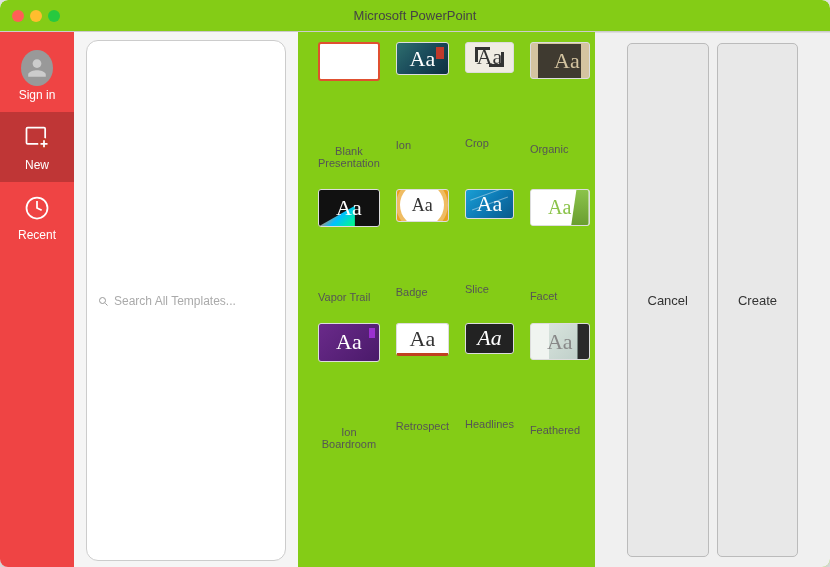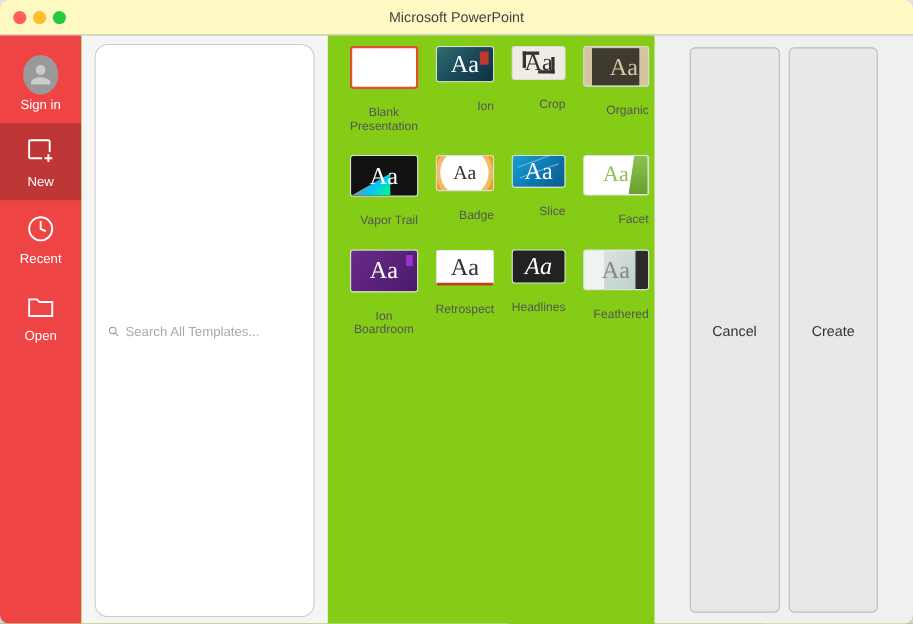--- a/index.html
+++ b/index.html
@@ -10,21 +10,21 @@
       height: 567px;
       overflow: hidden;
       display: flex;
       flex-direction: column;
       border-radius: 8px;
       box-shadow: 0 4px 20px rgba(0,0,0,0.3);
     }
 
     
     .title-bar {
-      background: #fef9c3;
+      background: #84cc16;
       height: 32px;
       display: flex;
       align-items: center;
       padding: 0 12px;
       border-bottom: 1px solid #ccc;
       border-radius: 8px 8px 0 0;
       position: relative;
     }
     .traffic-lights {
       display: flex;
@@ -143,22 +143,23 @@
       overflow-y: auto;
       padding: 10px 20px;
       display: grid;
       grid-template-columns: repeat(4, 1fr);
       gap: 20px 16px;
       align-content: start;
     }
     .template-item {
       display: flex;
       flex-direction: column;
-      align-items: flex-end;
+      align-items: flex-start;
       cursor: pointer;
+      gap: 48px;
     }
     .template-thumb {
       width: 100%;
       aspect-ratio: 16/10;
       border-radius: 3px;
       overflow: hidden;
       border: 1px solid #ddd;
       position: relative;
     }
     .template-item:first-child .template-thumb {
@@ -452,28 +453,20 @@
     <div class="sidebar-item">
       <div class="sidebar-icon">
         <svg width="28" height="28" viewBox="0 0 24 24" fill="none" stroke="white" stroke-width="1.5">
           <circle cx="12" cy="12" r="9"></circle>
           <polyline points="12,6 12,12 16,14"></polyline>
         </svg>
       </div>
       <span>Recent</span>
     </div>
 
-    <div class="sidebar-item">
-      <div class="sidebar-icon">
-        <svg width="28" height="28" viewBox="0 0 24 24" fill="none" stroke="white" stroke-width="1.5">
-          <path d="M3 7h6l2 2h10v11H3V7z"></path>
-        </svg>
-      </div>
-      <span>Open</span>
-    </div>
 
   </div>
 
   <div class="content">
 
     <div class="search-bar">
       <div class="search-input-wrapper">
         <svg viewBox="0 0 24 24">
           <path d="M21 21l-4.35-4.35M17 11A6 6 0 1 1 5 11a6 6 0 0 1 12 0z" stroke="#999" stroke-width="2" fill="none"></path>
         </svg>

